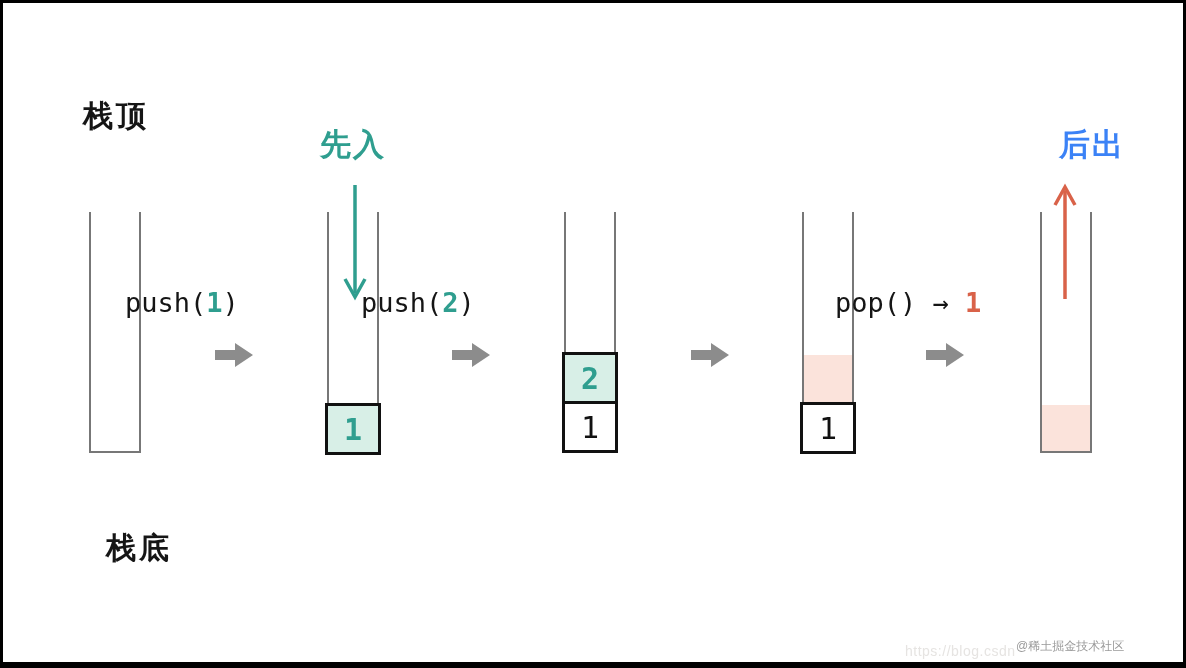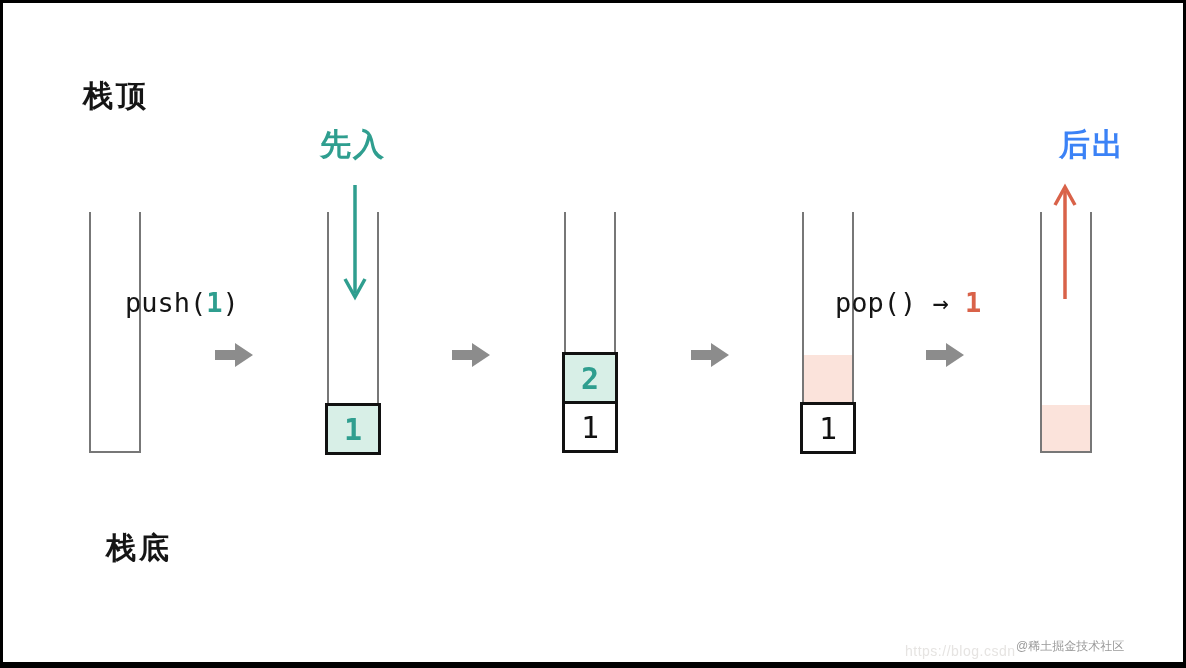--- a/index.html
+++ b/index.html
@@ -40,21 +40,21 @@
 </head>
 <body>
 
 <div class="canvas">
 
   <div class="frame-edge edge-top"></div>
   <div class="frame-edge edge-left"></div>
   <div class="frame-edge edge-right"></div>
   <div class="frame-edge edge-bottom"></div>
 
-  <div class="cn-label" style="left:83px;top:76px;">栈顶</div>
+  <div class="cn-label" style="left:83px;top:96px;">栈顶</div>
   <div class="cn-label" style="left:83px;top:528px;margin-left:23px;">栈底</div>
 
   <div class="dir-label dir-in">先入</div>
   <svg class="vert-arrow" style="left:343px;" viewBox="0 0 24 118">
     <line x1="12" y1="2" x2="12" y2="110" stroke="#2F9E8F" stroke-width="3.5"></line>
     <polyline points="2,96 12,114 22,96" fill="none" stroke="#2F9E8F" stroke-width="3.5"></polyline>
   </svg>
 
   <div class="dir-label dir-out">后出</div>
   <svg class="vert-arrow" style="left:1053px;" viewBox="0 0 24 118">
@@ -73,20 +73,21 @@
   <div class="cell cell-teal" style="left:562px;top:352px;height:52px;">2</div>
   <div class="cell cell-white" style="left:562px;top:401px;height:52px;">1</div>
 
   <div class="ghost" style="left:804px;top:355px;height:47px;"></div>
   <div class="cell cell-white" style="left:800px;top:402px;height:52px;">1</div>
 
   <div class="ghost" style="left:1042px;top:405px;height:46px;"></div>
 
   <div class="op" style="left:125px;"><span>push(</span><span class="val-teal">1</span><span>)</span></div>
 
+  <div class="op" style="left:361px;"><span>push(</span><span class="val-teal">2</span><span>)</span></div>
 
 
   <div class="op" style="left:835px;"><span>pop() → </span><span class="val-orange">1</span><span></span></div>
 
   <svg class="flow-arrow" style="left:215px;" viewBox="0 0 38 28">
     <polygon points="0,9 20,9 20,2 38,14 20,26 20,19 0,19" fill="#8C8C8C"></polygon>
   </svg>
   <svg class="flow-arrow" style="left:452px;" viewBox="0 0 38 28">
     <polygon points="0,9 20,9 20,2 38,14 20,26 20,19 0,19" fill="#8C8C8C"></polygon>
   </svg>

